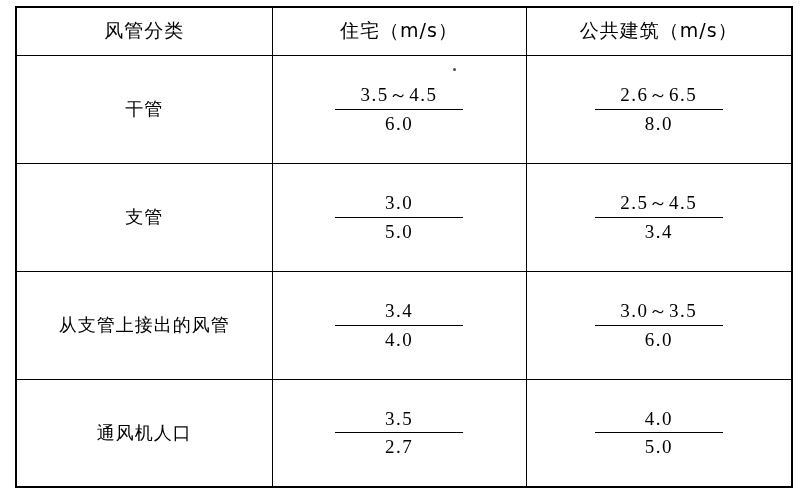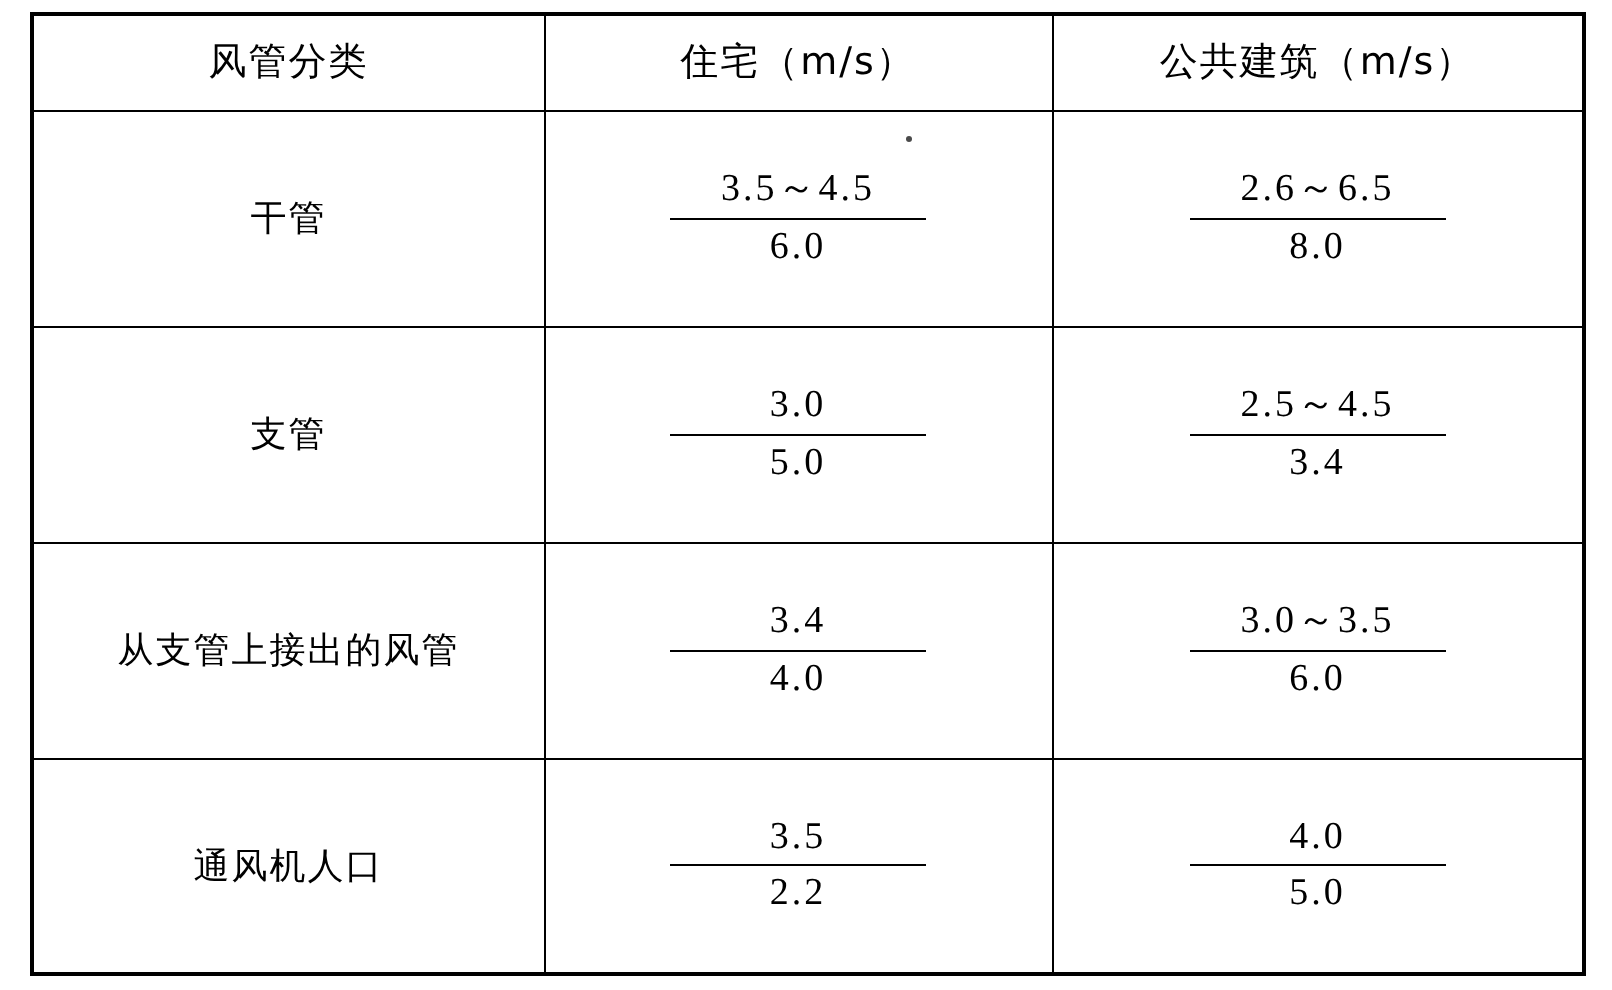--- a/index.html
+++ b/index.html
@@ -154,21 +154,21 @@
             <span class="den">6.0</span>
           </span>
         </td>
       </tr>
 
       <tr>
         <td class="row-label">通风机人口</td>
         <td>
           <span class="frac">
             <span class="num">3.5</span>
-            <span class="den">2.2</span>
+            <span class="den">2.7</span>
           </span>
         </td>
         <td>
           <span class="frac">
             <span class="num">4.0</span>
             <span class="den">5.0</span>
           </span>
         </td>
       </tr>
 

